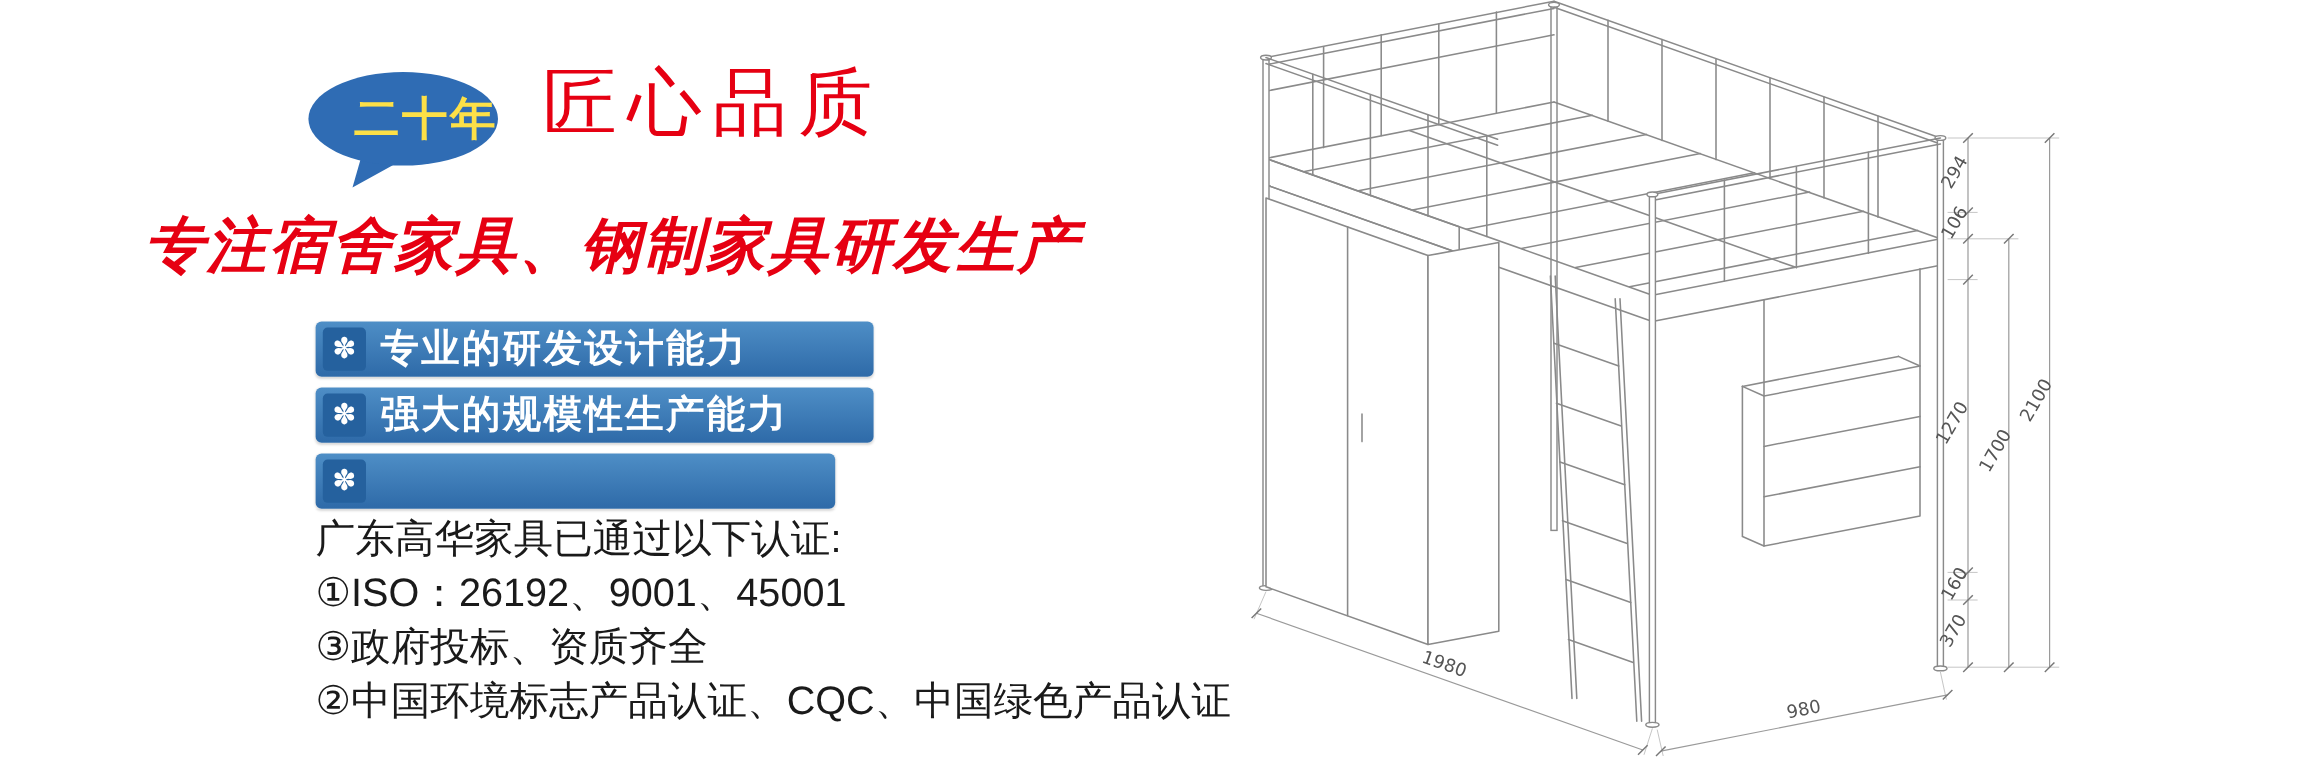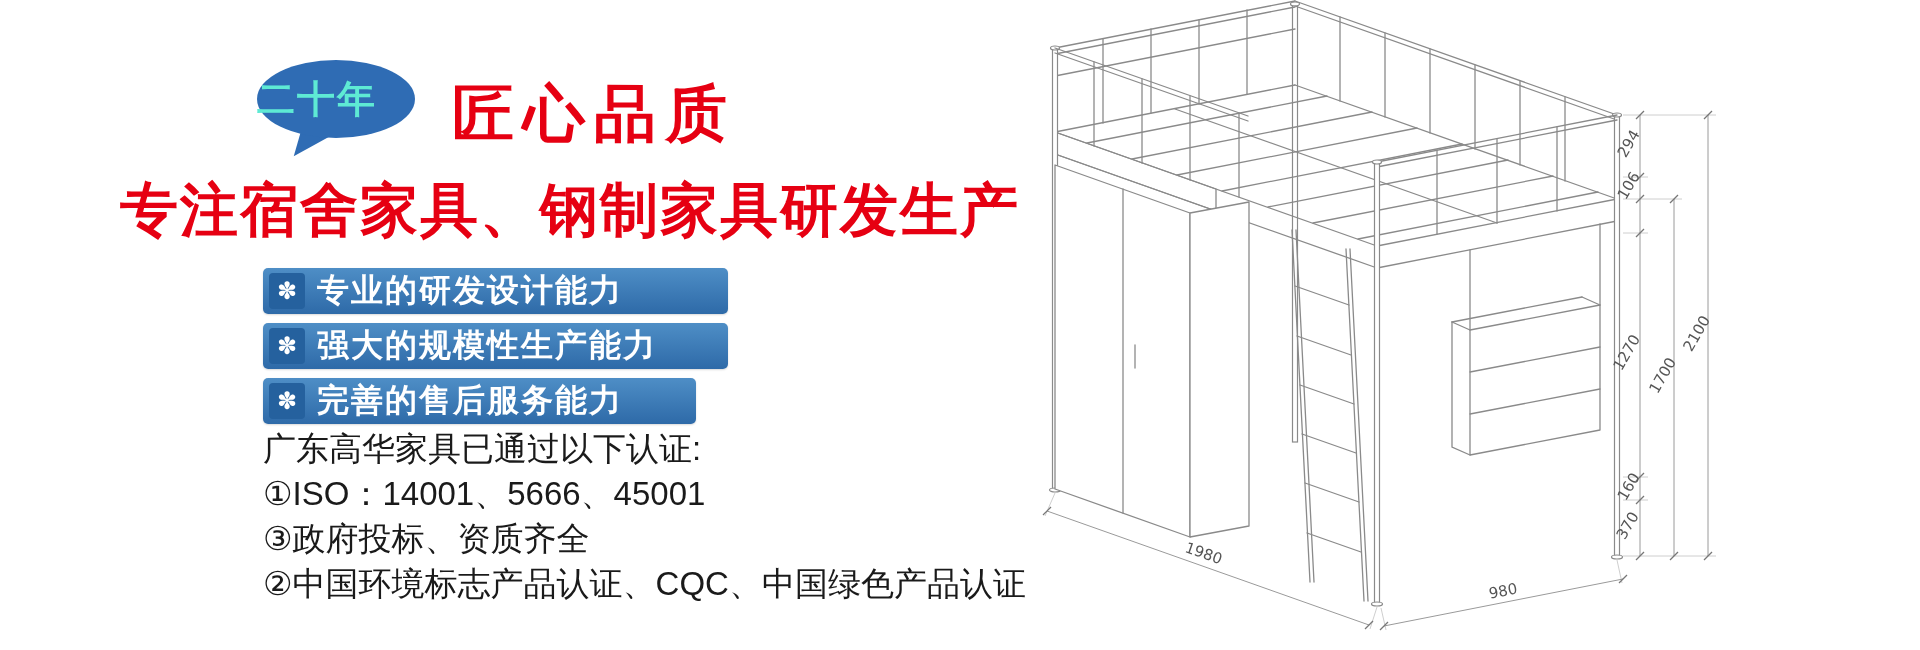--- a/index.html
+++ b/index.html
@@ -8,39 +8,39 @@
     background:#ffffff;
     font-family:"Liberation Sans","DejaVu Sans",sans-serif;
   }
   .abs{position:absolute;}
 
   
   #bubble{
     left:257px;top:60px;width:158px;height:78px;
     background:var(--bubble-blue,#2f6cb4);
     border-radius:50%;
-    display:flex;align-items:center;justify-content:flex-start;
-    color:#5eead4;font-size:38px;font-weight:700;letter-spacing:2px;z-index:2;
+    display:flex;align-items:center;justify-content:flex-end;
+    color:#fde047;font-size:38px;font-weight:700;letter-spacing:2px;z-index:2;
   }
   #bubble-tail{
     left:298px;top:126px;width:0;height:0;
     border-top:36px solid var(--bubble-blue,#2f6cb4);
     border-right:36px solid transparent;
     transform:rotate(16deg);z-index:1;
   }
 
   #headline{
-    left:452px;top:72px;
-    font-size:62px;font-weight:700;letter-spacing:9px;
+    left:452px;top:44px;
+    font-size:62px;font-weight:400;letter-spacing:9px;
     color:var(--brand-red,#e60012);white-space:nowrap;
   }
   #subheadline{
     left:120px;top:172px;
-    font-size:58px;font-weight:900;letter-spacing:2px;
-    color:var(--brand-red,#e60012);white-space:nowrap;
+    font-size:50px;font-weight:900;letter-spacing:2px;
+    color:var(--brand-red,#e60012);white-space:nowrap;font-style:italic;
   }
 
   
   .feature{
     left:263px;height:46px;border-radius:5px;
     background:linear-gradient(180deg,var(--bar-top,#4e8ec6),var(--bar-bottom,#2e6aa8));
     display:flex;align-items:center;color:#fff;
     box-shadow:0 1px 2px rgba(0,0,0,.15);
   }
   .feature .icon-box{
@@ -90,26 +90,25 @@
   <div class="abs feature" id="feature-2">
     <span class="icon-box">
         <span>✽</span>
       </span>
     <span class="label">强大的规模性生产能力</span>
   </div>
   <div class="abs feature" id="feature-3">
     <span class="icon-box">
         <span>✽</span>
       </span>
-    <span class="label">完善的售后服务能力</span>
   </div>
 
   <div class="abs" id="certs">
     <div class="line">广东高华家具已通过以下认证:</div>
-    <div class="line">①ISO：14001、5666、45001</div>
+    <div class="line">①ISO：26192、9001、45001</div>
     <div class="line">③政府投标、资质齐全</div>
     <div class="line">②中国环境标志产品认证、CQC、中国绿色产品认证</div>
   </div>
 
   <svg class="abs" id="diagram" width="700" height="650" viewBox="0 0 700 650" xmlns="http://www.w3.org/2000/svg">
     <defs>
       <pattern id="meshdots" width="6" height="6" patternUnits="userSpaceOnUse">
         <circle cx="2" cy="2" r="0.9" fill="#9a9a9a"></circle>
       </pattern>
     </defs>

